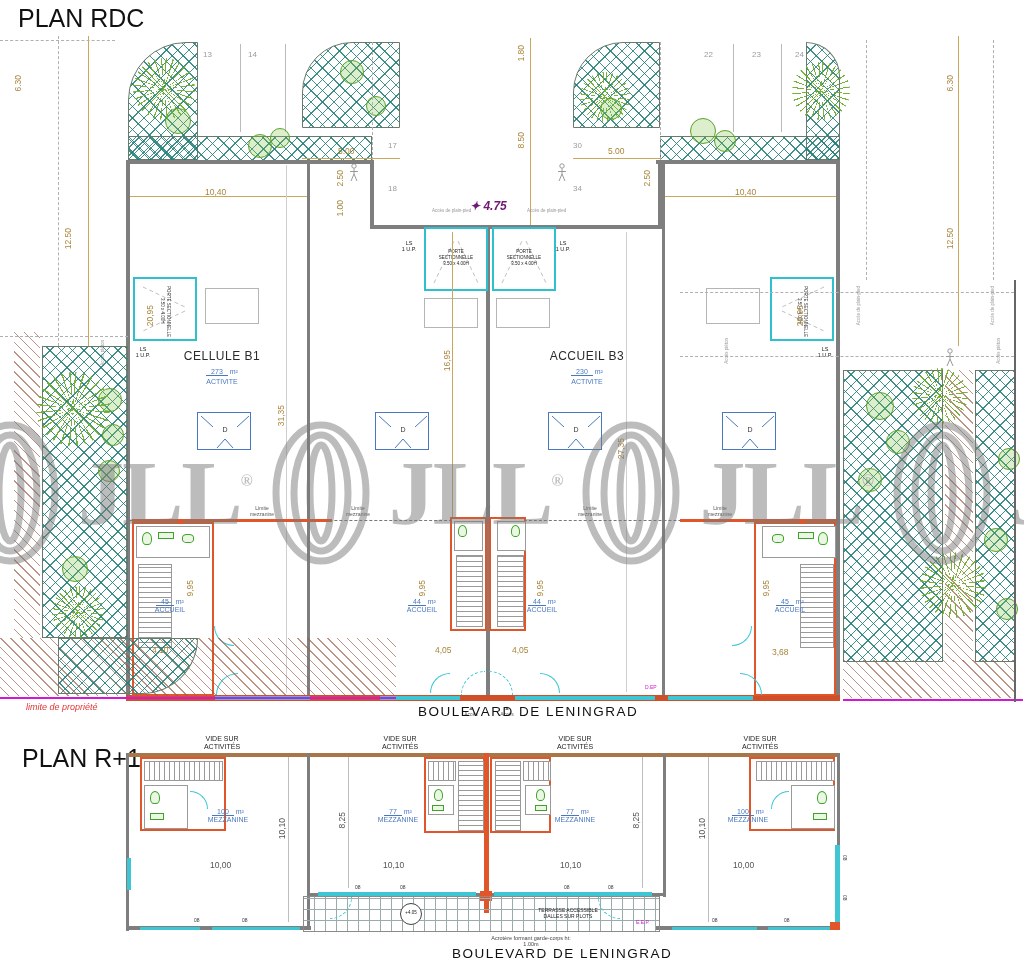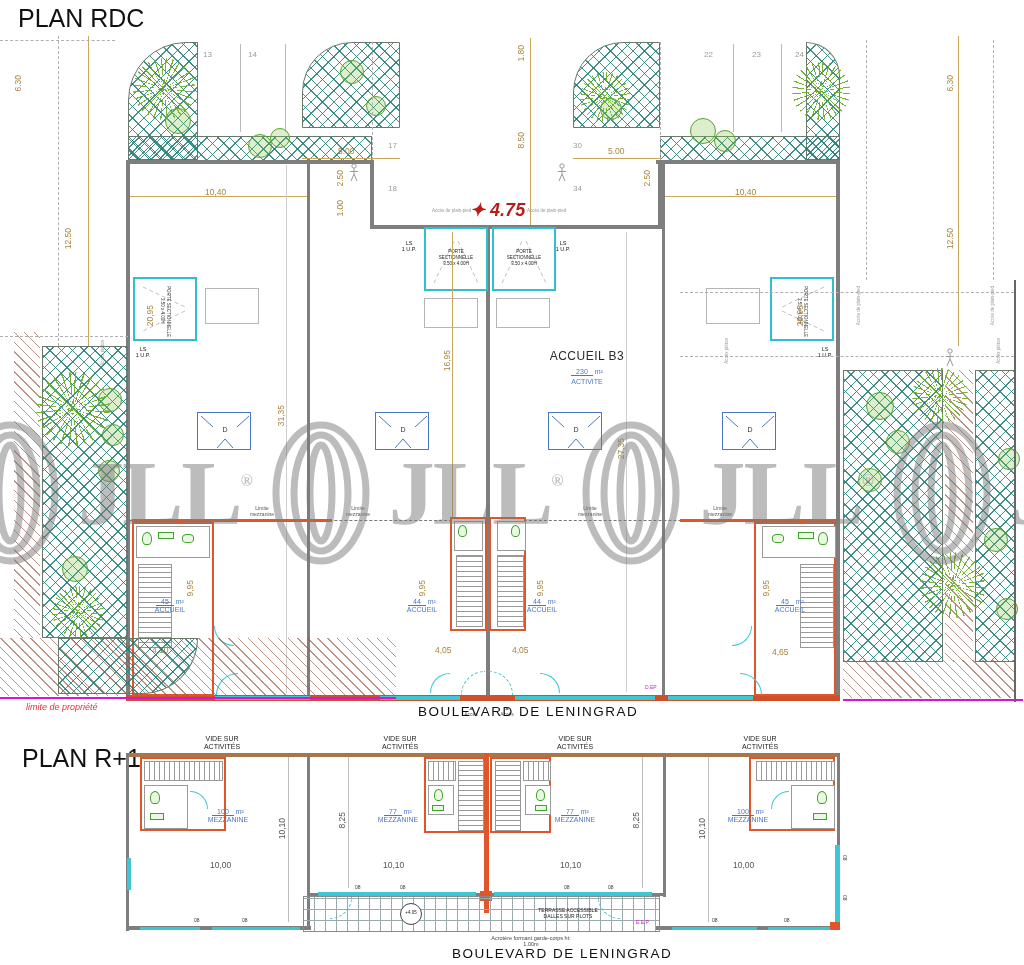--- a/index.html
+++ b/index.html
@@ -126,21 +126,21 @@
       </svg>
     </div>
   <div class="ab" style="left:556px;top:163px;">
       <svg width="12" height="21" viewBox="0 0 12 21">
         <circle cx="6" cy="3" r="2.2" fill="none" stroke="#999"></circle>
         <path d="M6 5.5 V11 M2 8.5 H10 M6 11 L3 18 M6 11 L9 18" stroke="#999" fill="none"></path>
       </svg>
     </div>
   <div class="lb gray-ic t45" style="left:432px;top:208px;">Accès de plain-pied</div>
   <div class="lb gray-ic t45" style="left:527px;top:208px;">Accès de plain-pied</div>
-  <div class="lb" style="left:470px;top:200px;color:#b91c1c;font-size:18px;font-style:italic;font-weight:bold;"><span>✦</span> <span>4.75</span></div>
+  <div class="lb" style="left:470px;top:200px;color:#701a75;font-size:12px;font-style:italic;font-weight:bold;"><span>✦</span> <span>4.75</span></div>
 
   <div class="ab wall" style="left:126px;top:160px;width:4px;height:540px;"></div>
   <div class="ab wall" style="left:126px;top:160px;width:248px;height:4px;"></div>
   <div class="ab wall" style="left:656px;top:160px;width:184px;height:4px;"></div>
   <div class="ab wall" style="left:370px;top:225px;width:292px;height:4px;"></div>
   <div class="ab wall" style="left:370px;top:160px;width:4px;height:69px;"></div>
   <div class="ab wall" style="left:658px;top:160px;width:4px;height:69px;"></div>
   <div class="ab wall" style="left:836px;top:160px;width:4px;height:540px;"></div>
   <div class="ab wall" style="left:307px;top:162px;width:3px;height:536px;"></div>
   <div class="ab wall" style="left:486px;top:229px;width:4px;height:469px;"></div>
@@ -181,20 +181,25 @@
   <div class="lb ctr t55" style="left:128px;top:346px;width:30px;"><span>LS</span><br><span>1 U.P.</span></div>
   <div class="lb ctr t55" style="left:810px;top:346px;width:30px;"><span>LS</span><br><span>1 U.P.</span></div>
   <div class="lb ctr t55" style="left:132px;top:666px;width:30px;"><span>LS</span><br><span>1 U.P.</span></div>
   <div class="lb ctr t55" style="left:814px;top:670px;width:30px;"><span>LS</span><br><span>1 U.P.</span></div>
 
   <div class="ab awn" style="left:205px;top:288px;width:52px;height:34px;"></div>
   <div class="ab awn" style="left:424px;top:298px;width:52px;height:28px;"></div>
   <div class="ab awn" style="left:496px;top:298px;width:52px;height:28px;"></div>
   <div class="ab awn" style="left:706px;top:288px;width:52px;height:34px;"></div>
 
+  <div class="lb ctr" style="left:162px;top:350px;width:120px;">
+    <div class="cellname">CELLULE B1</div>
+    <div class="bl t7" style="margin-top:4px;"><span class="area">273</span> <span>m²</span></div>
+    <div class="bl t7" style="margin-top:2px;">ACTIVITE</div>
+  </div>
   <div class="lb ctr" style="left:527px;top:350px;width:120px;">
     <div class="cellname">ACCUEIL B3</div>
     <div class="bl t7" style="margin-top:4px;"><span class="area">230</span> <span>m²</span></div>
     <div class="bl t7" style="margin-top:2px;">ACTIVITE</div>
   </div>
 
   <div class="ab dock" style="left:197px;top:412px;width:54px;height:38px;">
       <svg class="ab" width="54" height="38" viewBox="0 0 54 38">
         <path d="M3 3 L15 14 M51 3 L39 14 M19 35 L27 26 L35 35" stroke="#4a78c0" fill="none"></path>
       </svg>
@@ -271,21 +276,21 @@
   <div class="lb ctr bl t7" style="left:392px;top:598px;width:60px;"><span class="area">44</span> <span>m²</span><br><span>ACCUEIL</span></div>
   <div class="lb ctr bl t7" style="left:512px;top:598px;width:60px;"><span class="area">44</span> <span>m²</span><br><span>ACCUEIL</span></div>
   <div class="lb ctr bl t7" style="left:760px;top:598px;width:60px;"><span class="area">45</span> <span>m²</span><br><span>ACCUEIL</span></div>
   <div class="lb dim vt" style="left:186px;top:580px;">9,95</div>
   <div class="lb dim vt" style="left:418px;top:580px;">9,95</div>
   <div class="lb dim vt" style="left:536px;top:580px;">9,95</div>
   <div class="lb dim vt" style="left:762px;top:580px;">9,95</div>
   <div class="lb dim" style="left:152px;top:646px;">4,10</div>
   <div class="lb dim" style="left:435px;top:646px;">4,05</div>
   <div class="lb dim" style="left:512px;top:646px;">4,05</div>
-  <div class="lb dim" style="left:772px;top:648px;">4,65</div>
+  <div class="lb dim" style="left:772px;top:648px;">3,68</div>
 
   <div class="ab arc" style="left:461px;top:671px;width:24px;height:24px;border-radius:100% 0 0 0;border-width:1.2px 0 0 1.2px;border-style:dashed;border-color:#3fc6d4;"></div>
   <div class="ab arc" style="left:489px;top:671px;width:24px;height:24px;border-radius:0 100% 0 0;border-width:1.2px 1.2px 0 0;border-style:dashed;border-color:#3fc6d4;"></div>
   <div class="ab arc" style="left:216px;top:673px;width:22px;height:22px;border-radius:100% 0 0 0;border-width:1.3px 0 0 1.3px;border-style:solid;border-color:#3fc6d4;"></div>
   <div class="ab arc" style="left:430px;top:673px;width:20px;height:20px;border-radius:100% 0 0 0;border-width:1.3px 0 0 1.3px;border-style:solid;border-color:#3fc6d4;"></div>
   <div class="ab arc" style="left:540px;top:673px;width:20px;height:20px;border-radius:0 100% 0 0;border-width:1.3px 1.3px 0 0;border-style:solid;border-color:#3fc6d4;"></div>
   <div class="ab arc" style="left:740px;top:673px;width:22px;height:22px;border-radius:0 100% 0 0;border-width:1.3px 1.3px 0 0;border-style:solid;border-color:#3fc6d4;"></div>
 
   <div class="ab dsh-h" style="left:0;top:336px;width:128px;"></div>
   <div class="lb gray-ic t45 vt" style="left:100px;top:340px;">Accès piéton</div>

